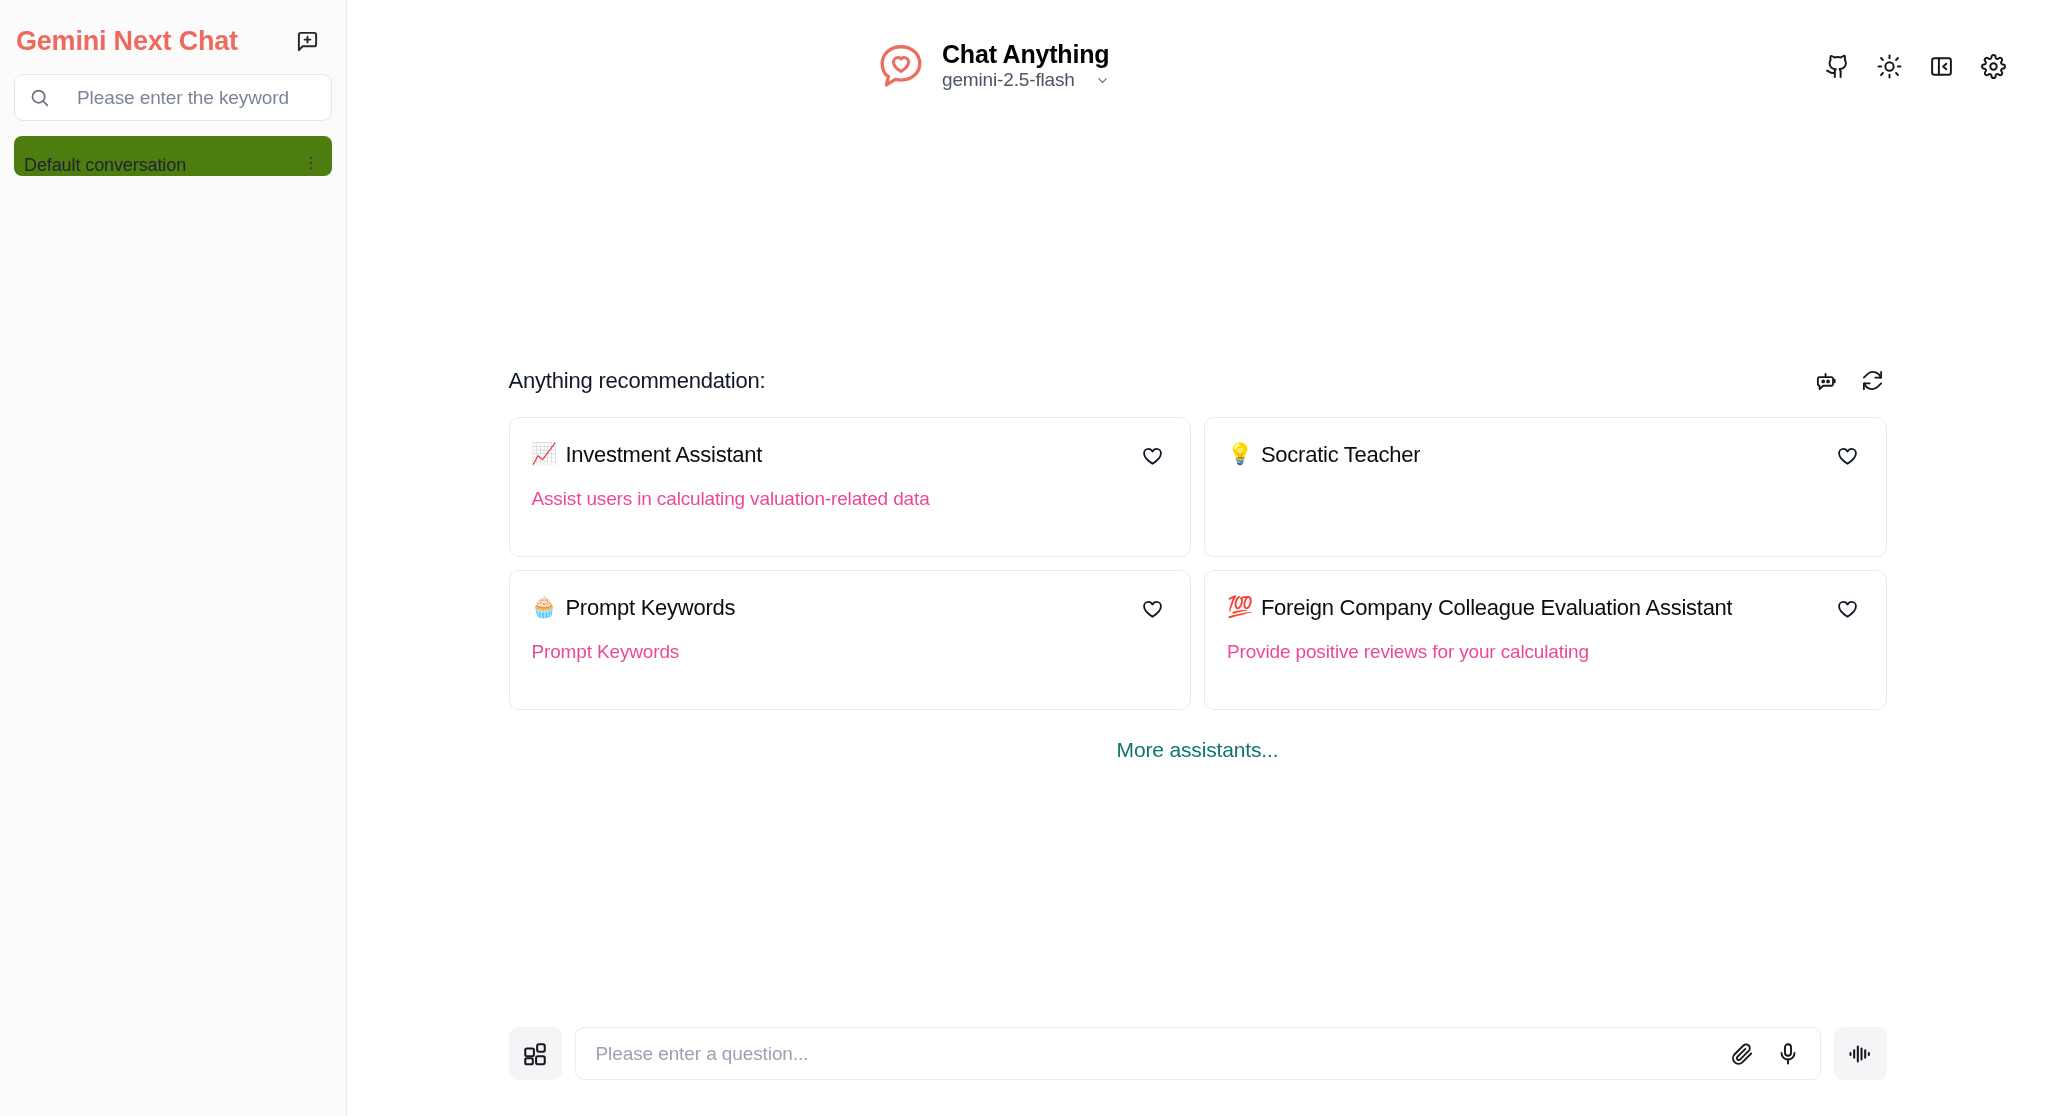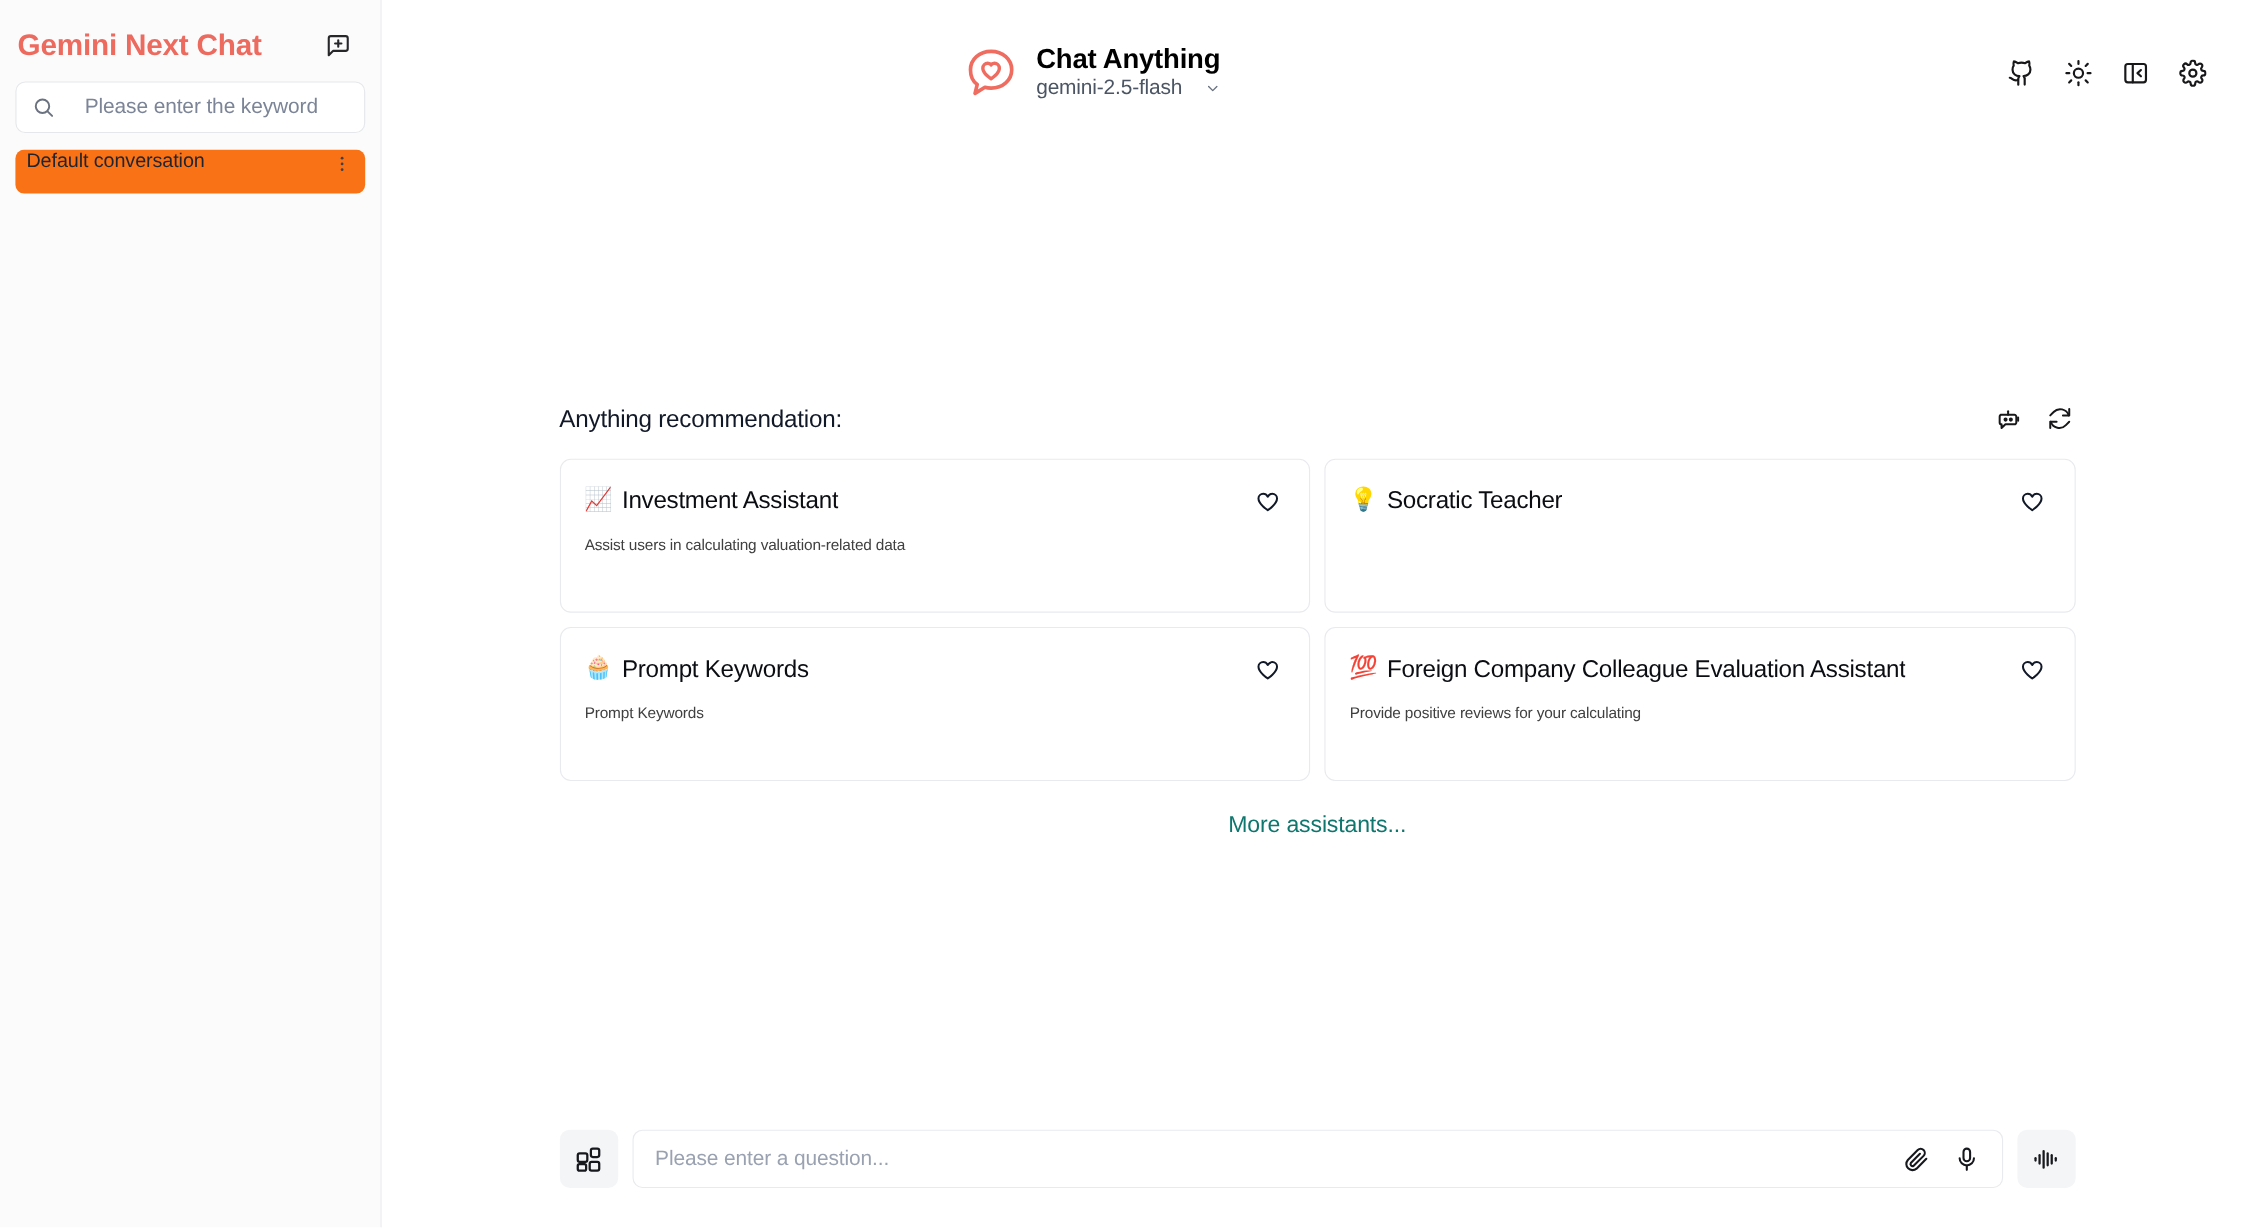--- a/index.html
+++ b/index.html
@@ -95,26 +95,26 @@
   }
 
   .conv-list {
     margin-top: 15px;
     padding: 0 14px;
     flex: 1 1 auto;
     overflow: hidden;
   }
   .conv-item {
     display: flex;
-    align-items: flex-start;
+    align-items: flex-end;
     justify-content: space-between;
     height: 40px;
     border-radius: 8px;
     padding: 0 8px 0 10px;
-    background: #f97316;
+    background: #4d7c0f;
     cursor: pointer;
   }
   .conv-title {
     font-size: 18px;
     font-weight: 500;
     color: #1f2430;
     letter-spacing: -0.1px;
     white-space: nowrap;
     overflow: hidden;
     text-overflow: ellipsis;
@@ -270,22 +270,22 @@
   .fav-btn {
     flex: 0 0 auto;
     width: 28px; height: 28px;
     display: flex; align-items: center; justify-content: center;
     color: #111827;
     cursor: pointer;
     margin-top: 1px;
   }
   .card-desc {
     margin-top: 15px;
-    font-size: 14px;
-    color: #404040;
+    font-size: 19px;
+    color: #ec4899;
     letter-spacing: -0.15px;
     line-height: 1.35;
   }
 
   .more-row {
     margin-top: 28px;
     display: flex;
     justify-content: center;
   }
   .more-link {

